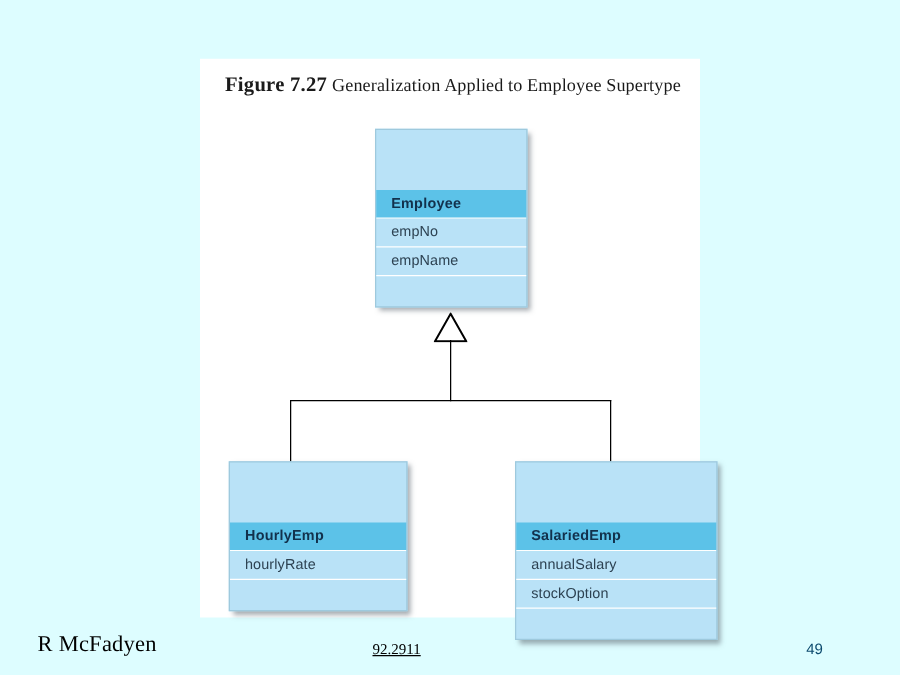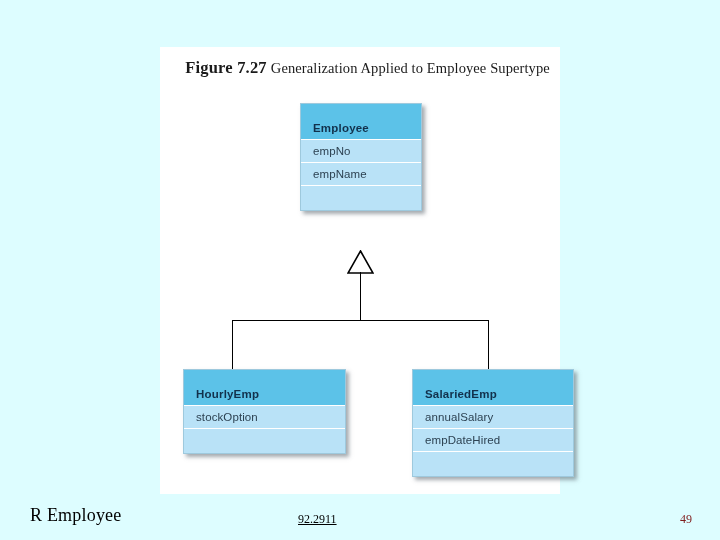--- a/index.html
+++ b/index.html
@@ -34,21 +34,20 @@
 
   
   #figure-caption {
     position: absolute;
     left: 20px;
     top: 11px;
     width: 375px;
     font-family: "Liberation Serif", serif;
     color: #1a1a1a;
     white-space: nowrap;
-    text-align: center;
   }
   #figure-caption .fig-label {
     font-size: 16.5px;
     font-weight: bold;
     letter-spacing: 0.2px;
   }
   #figure-caption .fig-title {
     font-size: 14.5px;
     font-weight: normal;
     letter-spacing: 0.1px;
@@ -60,23 +59,24 @@
     box-sizing: border-box;
     background: #b9e2f7;
     border: 1px solid #9ec9dd;
     box-shadow: 3px 3px 4px rgba(90, 100, 110, 0.55);
   }
   .uml-header {
     background: #5cc2e8;
     color: #12314c;
     font-size: 11.5px;
     font-weight: bold;
-    padding: 18px 12px 5px 12px;
+    padding: 5px 12px 5px 12px;
     letter-spacing: 0.2px;
     border-bottom: 1px solid #ffffff;
+    margin-top: 48px;
   }
   .uml-attr {
     color: #2d4252;
     font-size: 11.5px;
     padding: 5px 24px 5px 12px;
     letter-spacing: 0.1px;
     border-bottom: 1px solid #ffffff;
   }
   .uml-empty {
     height: 24px;
@@ -84,21 +84,21 @@
 
   
   #class-employee {
     left: 140px;
     top: 56px;
     width: 122px;
   }
   #class-hourly {
     left: 23px;
     top: 322px;
-    width: 163px;
+    width: 143px;
   }
   #class-salaried {
     left: 252px;
     top: 322px;
     width: 162px;
   }
 
   
   .conn-line {
     position: absolute;
@@ -150,25 +150,25 @@
     position: absolute;
     left: 298px;
     top: 512px;
     font-family: "Liberation Serif", serif;
     font-size: 12px;
     color: #000000;
     text-decoration: underline;
   }
   #footer-page {
     position: absolute;
-    left: 680px;
+    left: 645px;
     top: 512px;
-    font-family: Liberation Serif, serif;
+    font-family: Liberation Sans, sans-serif;
     font-size: 12px;
-    color: #7f1d1d;
+    color: #0c4a6e;
   }
 </style>
 </head>
 <body>
 
 <div id="slide">
 
   <div id="figure-panel">
 
     <div id="figure-caption">
@@ -187,30 +187,30 @@
       <polygon points="13.5,1 26,23 1,23" fill="#ffffff" stroke="#000000" stroke-width="1.6"></polygon>
     </svg>
 
     <div class="conn-line" id="conn-vert-top"></div>
     <div class="conn-line" id="conn-horiz"></div>
     <div class="conn-line" id="conn-vert-left"></div>
     <div class="conn-line" id="conn-vert-right"></div>
 
     <div class="uml-class" id="class-hourly">
       <div class="uml-header">HourlyEmp</div>
-      <div class="uml-attr">stockOption</div>
+      <div class="uml-attr">hourlyRate</div>
       <div class="uml-empty"></div>
     </div>
 
     <div class="uml-class" id="class-salaried">
       <div class="uml-header">SalariedEmp</div>
       <div class="uml-attr">annualSalary</div>
-      <div class="uml-attr">empDateHired</div>
+      <div class="uml-attr">stockOption</div>
       <div class="uml-empty"></div>
     </div>
 
   </div>
 
-  <div id="footer-author">R Employee</div>
+  <div id="footer-author">R McFadyen</div>
   <div id="footer-code">92.2911</div>
   <div id="footer-page">49</div>
 
 </div>
 
 </body></html>

